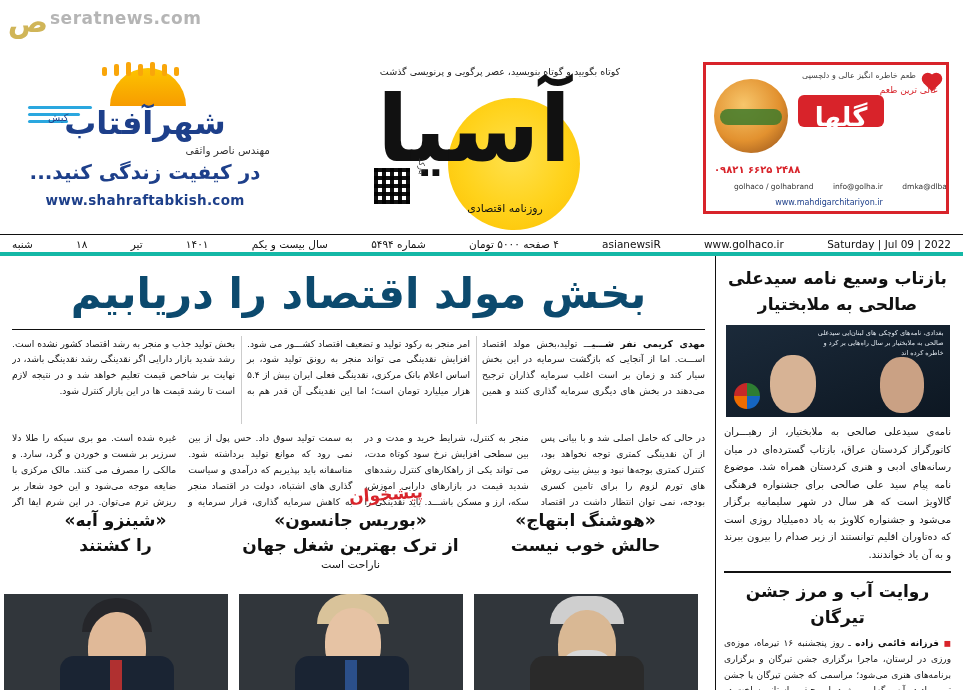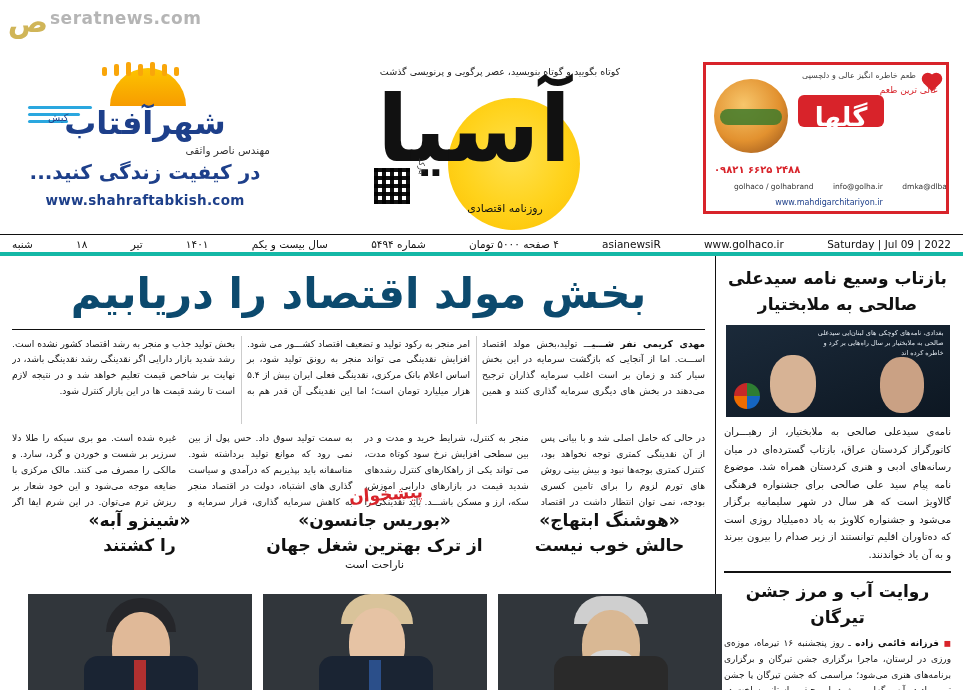--- a/index.html
+++ b/index.html
@@ -386,21 +386,21 @@
     font-size: 17px;
     font-weight: bold;
     color: #d8232a;
     transform: rotate(-4deg);
     direction: rtl;
   }
 
   
   .cards {
     position: absolute;
-    bottom: 0; left: 28px;
+    bottom: 0; left: 4px;
     width: 693px;
     height: 182px;
     display: flex;
     flex-direction: row-reverse;
     gap: 12px;
   }
   .card {
     width: 224px;
     position: relative;
   }

